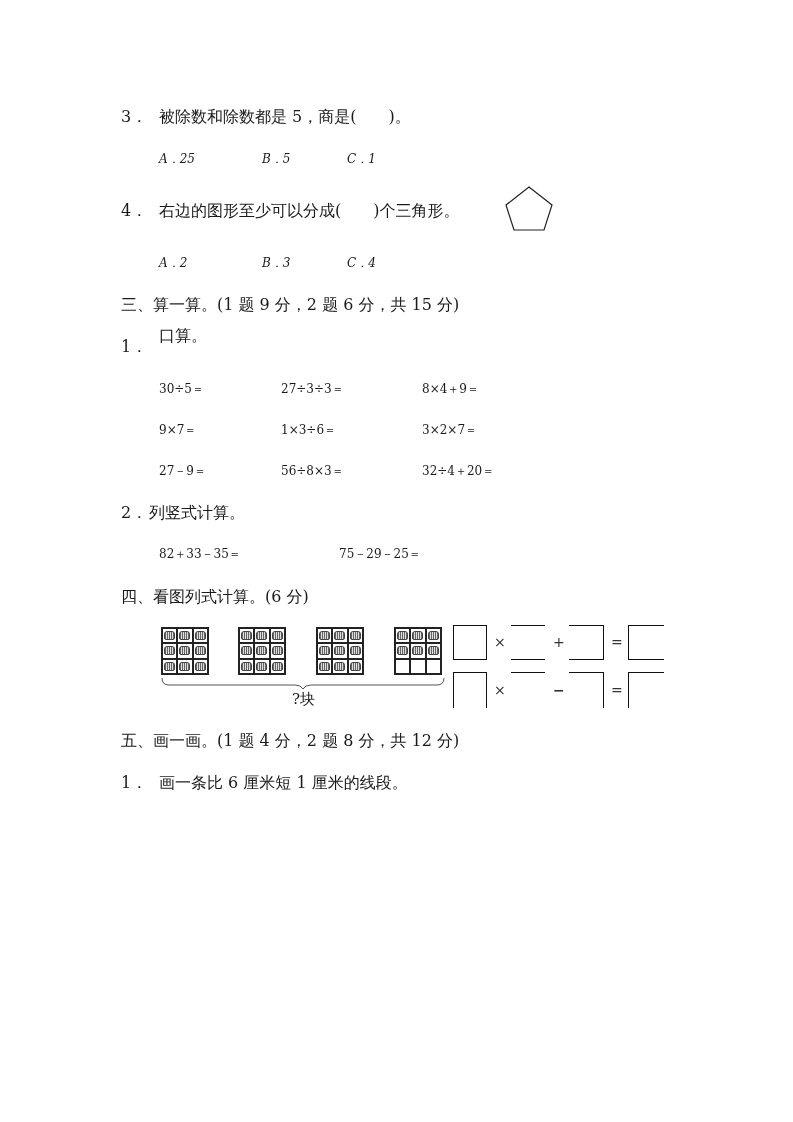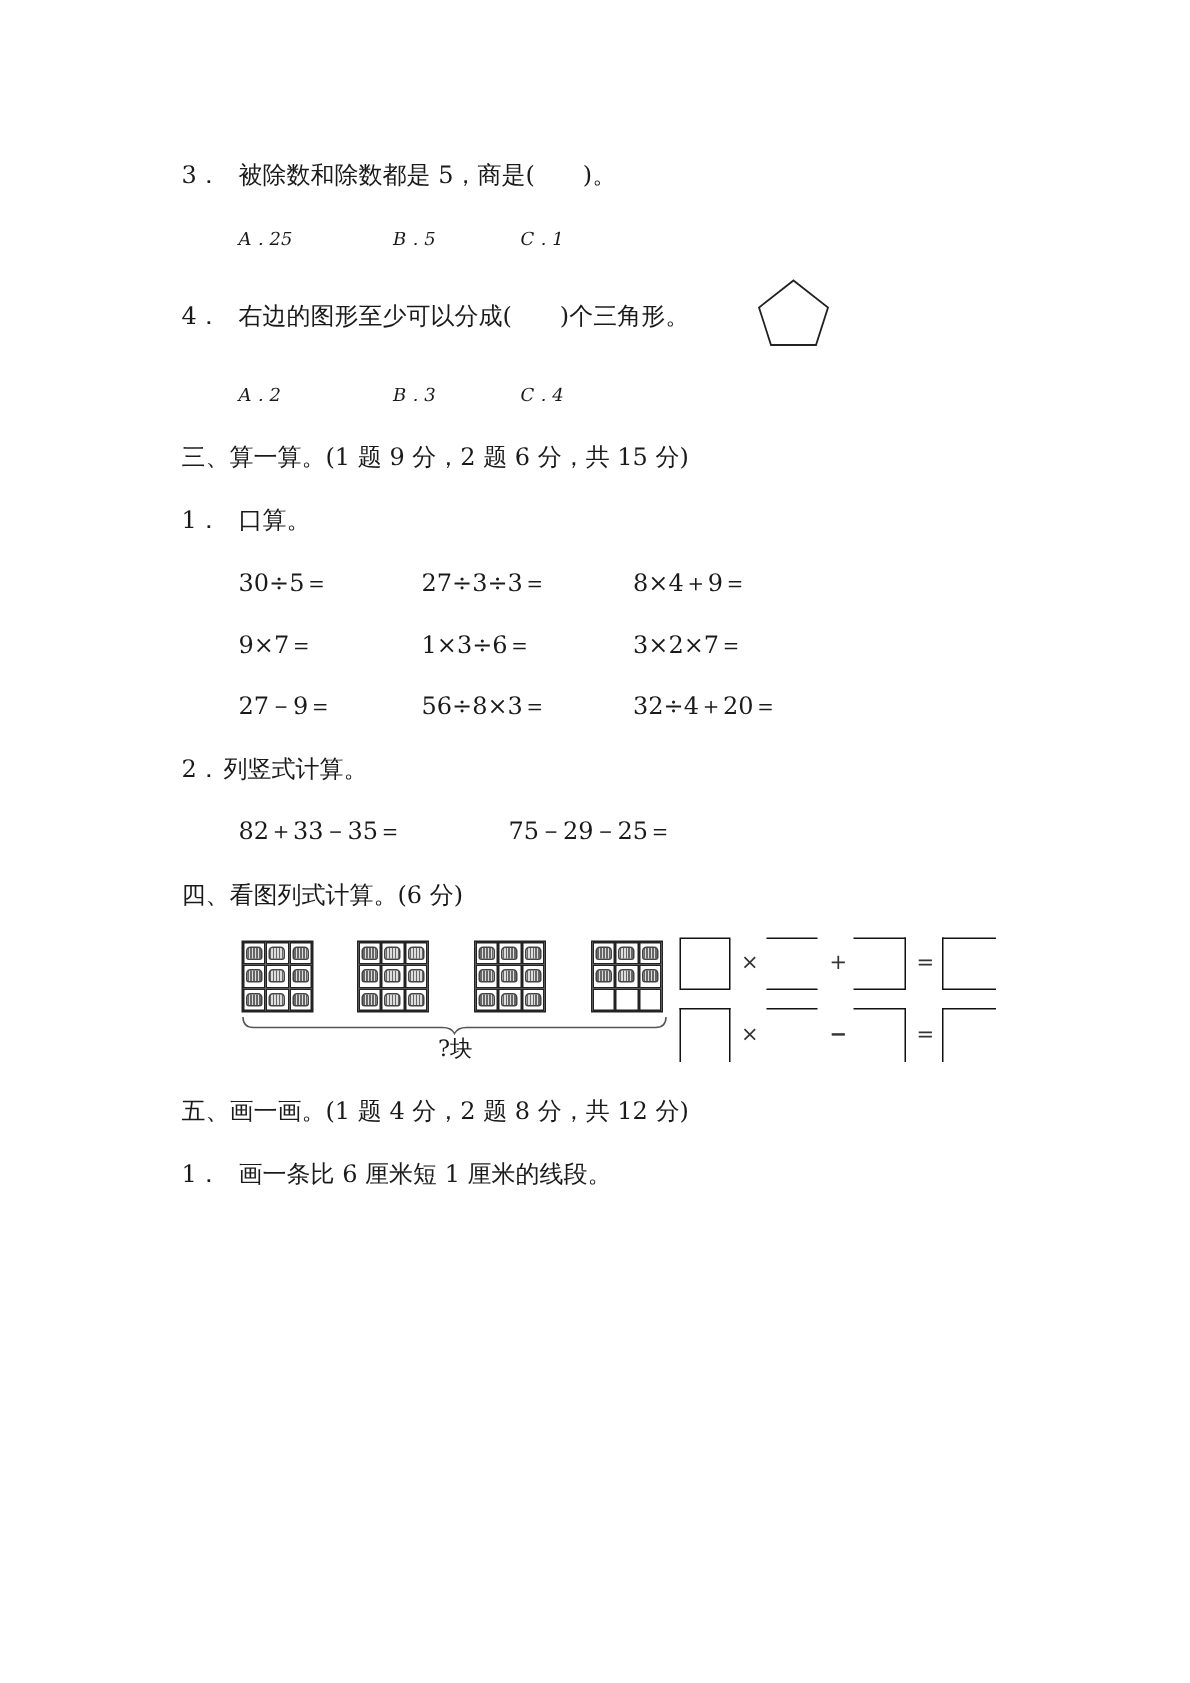--- a/index.html
+++ b/index.html
@@ -1,20 +1,20 @@
 <!DOCTYPE html>
 <html><head>
 <meta charset="utf-8">
 <style>
   html, body { margin:0; padding:0; background:#ffffff; }
   body { width:793px; height:1122px; position:relative; overflow:hidden;
          font-family:"DejaVu Serif","Liberation Serif",serif; color:#1a1a1a; }
   .line { position:absolute; font-size:16px; line-height:20px; white-space:pre; }
   .opt { position:absolute; font-size:12px; line-height:20px; white-space:pre;font-style:italic; }
-  .expr { position:absolute; font-size:16px; line-height:20px; white-space:pre; }
+  .expr { position:absolute; font-size:12px; line-height:20px; white-space:pre; }
   .pentagon { position:absolute; left:504px; top:185px; }
   .cakebox { position:absolute; border:1.5px solid #222; display:grid;
              grid-template-columns:repeat(3,1fr); grid-template-rows:repeat(3,1fr);
              width:48px; height:48px; box-sizing:border-box; }
   .cell { border:0.5px solid #222; display:flex; align-items:center; justify-content:center; }
   .cell.full::after { content:""; width:11px; height:9px; border-radius:3px 3px 2px 2px;
              background:repeating-linear-gradient(90deg,#666 0 1px,#ddd 1px 2px);
              border:1px solid #444; box-sizing:border-box; }
   .brace { position:absolute; left:161px; top:676px; }
   .brace-label { position:absolute; left:292px; top:690px; font-size:15px; line-height:18px; }
@@ -34,21 +34,21 @@
 <div class="line" style="left:159px;top:201px;">右边的图形至少可以分成(　　)个三角形。</div>
 <svg class="pentagon" width="52" height="50">
   <polygon points="25,2 48,20 40,45 10,45 2,20" fill="none" stroke="#222" stroke-width="1.2"></polygon>
 </svg>
 <div class="opt" style="left:159px;top:253px;">A．2</div>
 <div class="opt" style="left:262px;top:253px;">B．3</div>
 <div class="opt" style="left:347px;top:253px;">C．4</div>
 
 <div class="line" style="left:121px;top:295px;">三、算一算。(1 题 9 分，2 题 6 分，共 15 分)</div>
 <div class="line" style="left:121px;top:337px;">1．</div>
-<div class="line" style="left:159px;top:337px;">口算。</div>
+<div class="line" style="left:159px;top:326px;">口算。</div>
 
 <div class="expr" style="left:159px;top:379px;">30÷5＝</div>
 <div class="expr" style="left:281px;top:379px;">27÷3÷3＝</div>
 <div class="expr" style="left:422px;top:379px;">8×4＋9＝</div>
 
 <div class="expr" style="left:159px;top:420px;">9×7＝</div>
 <div class="expr" style="left:281px;top:420px;">1×3÷6＝</div>
 <div class="expr" style="left:422px;top:420px;">3×2×7＝</div>
 
 <div class="expr" style="left:159px;top:461px;">27－9＝</div>

